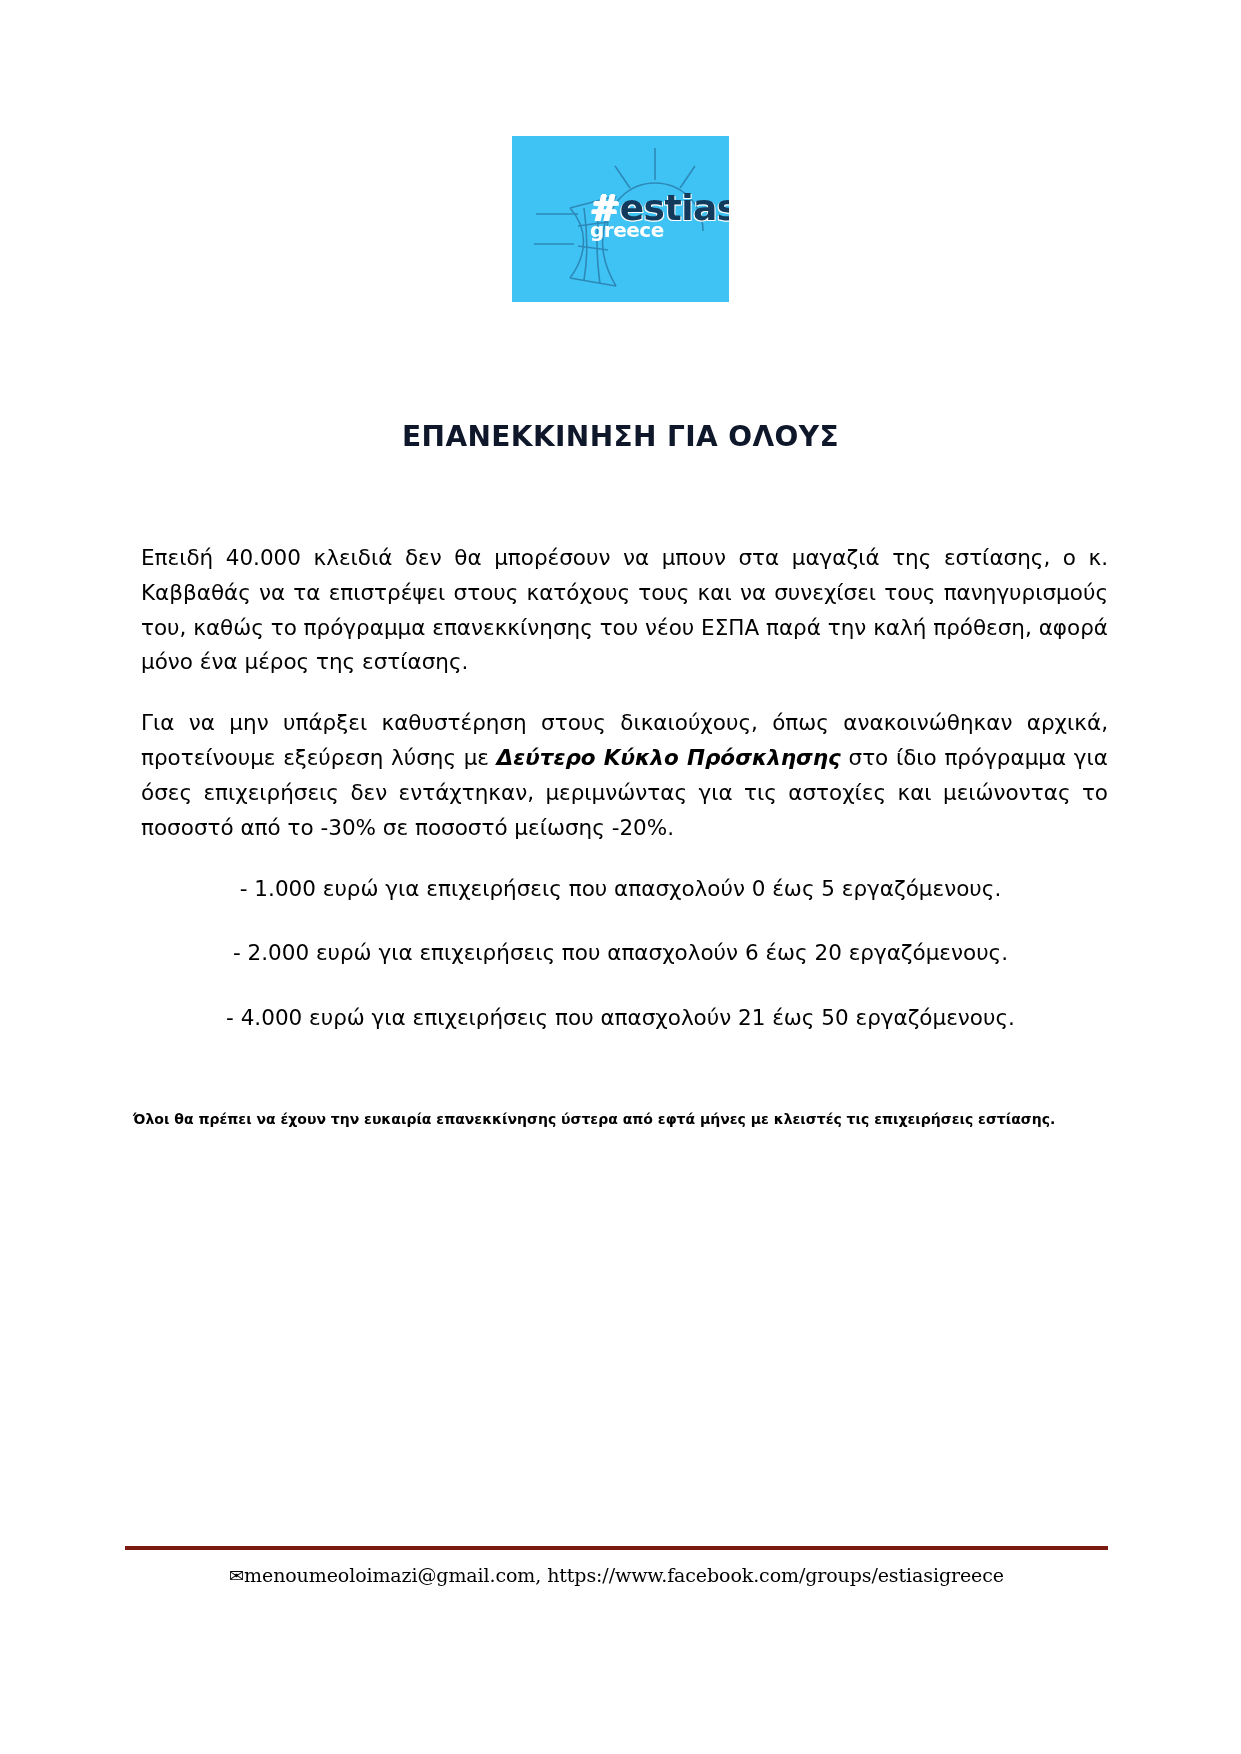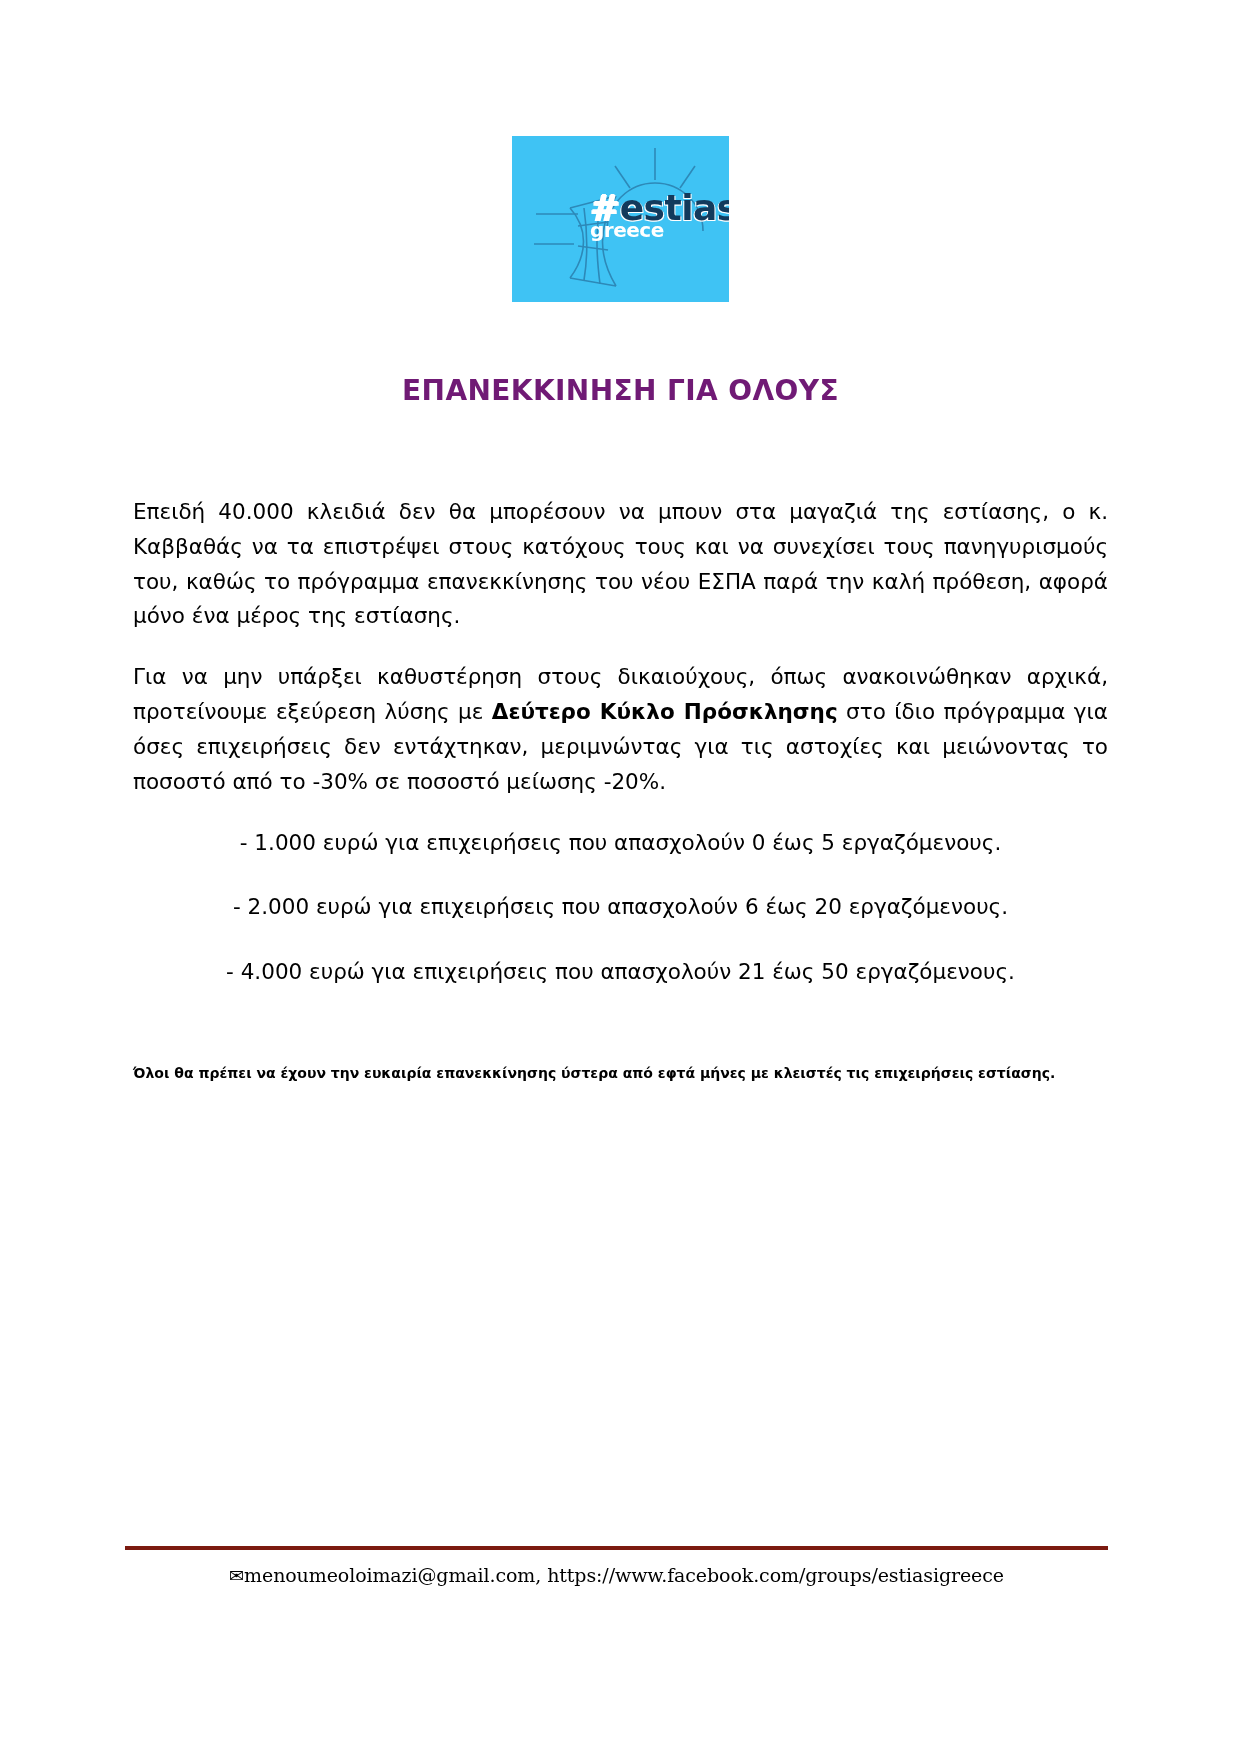--- a/index.html
+++ b/index.html
@@ -62,45 +62,45 @@
   .logo-line1 .hash { color: #ffffff; }
   .logo-line2 {
     font-size: 20px;
     color: #ffffff;
     display: block;
     margin-top: -2px;
   }
 
   
   .doc-title {
-    margin-top: 72px;
+    margin-top: 118px;
     text-align: center;
     font-family: "DejaVu Sans", sans-serif;
     font-weight: bold;
     font-size: 28px;
     letter-spacing: 0.4px;
-    color: #701a75;
+    color: #0f172a;
   }
 
   
   .body-area {
     margin-top: 88px;
     font-size: 21.5px;
     line-height: 1.62;
   }
   p.para {
-    margin: 0 0 26px 0;
+    margin: 0 0 26px 8px;
     text-align: justify;
     text-justify: inter-word;
   }
   p.item {
     margin: 0 0 30px 0;
     text-align: center;
   }
-  .bold { font-weight: bold; }
+  .bold { font-weight: bold; font-style: italic; }
 
   .closing {
     margin-top: 72px;
     font-weight: bold;
     font-size: 14px;
     line-height: 1.62;
     text-align: left;
     margin-bottom: 0;
   }
 

